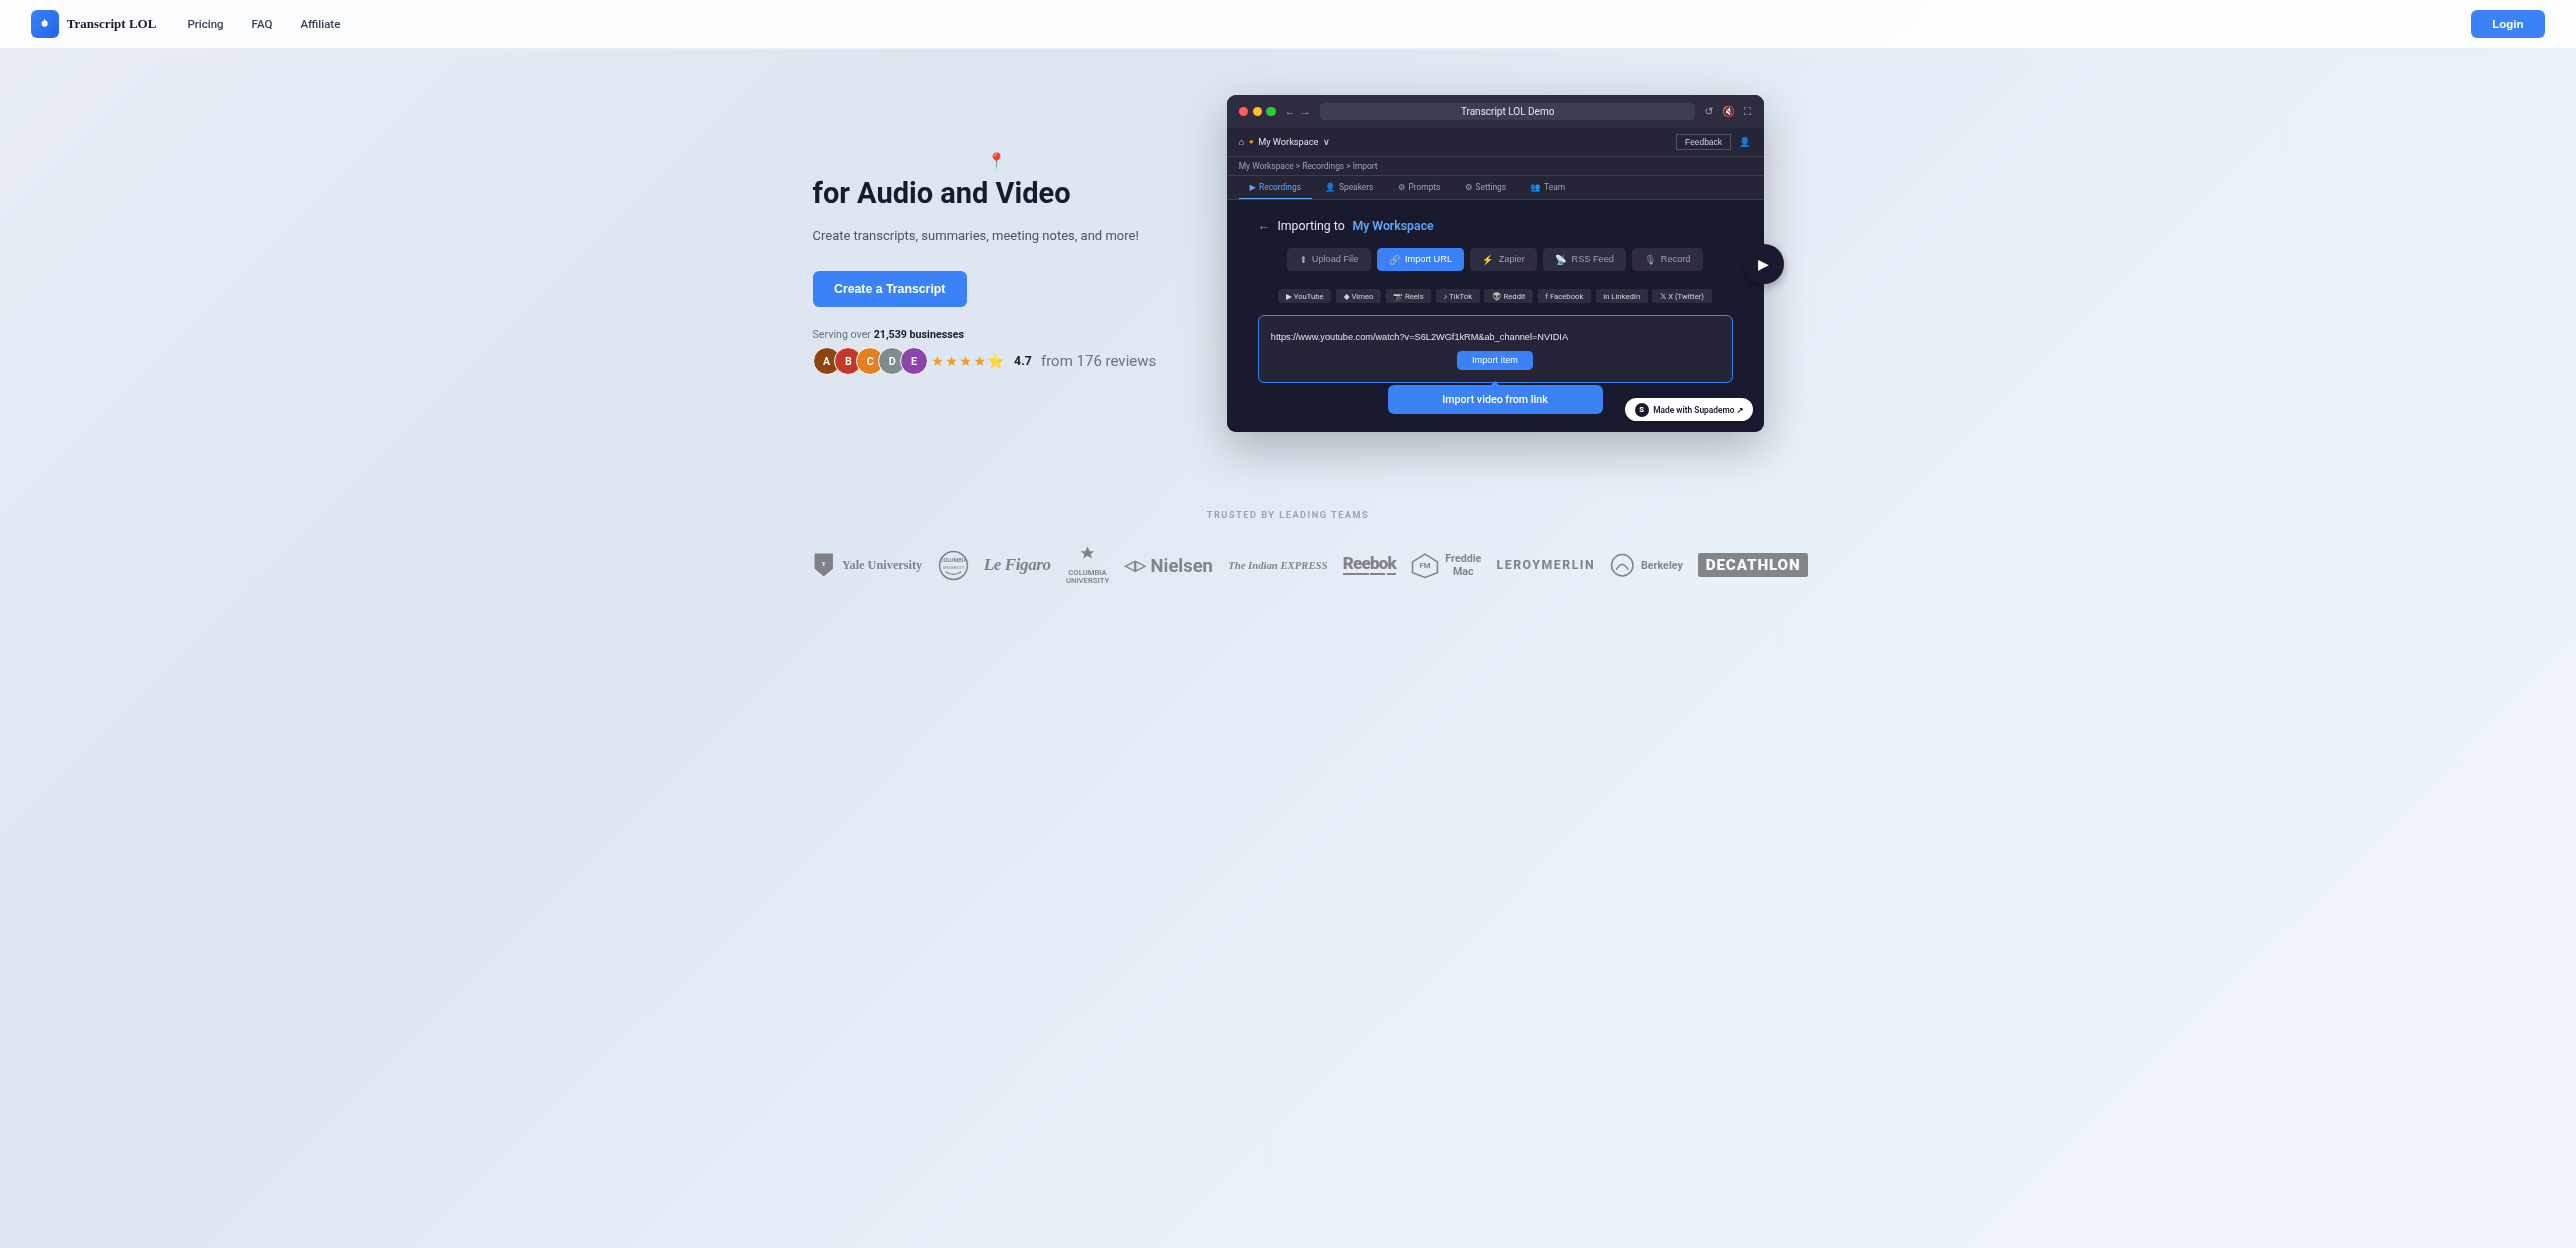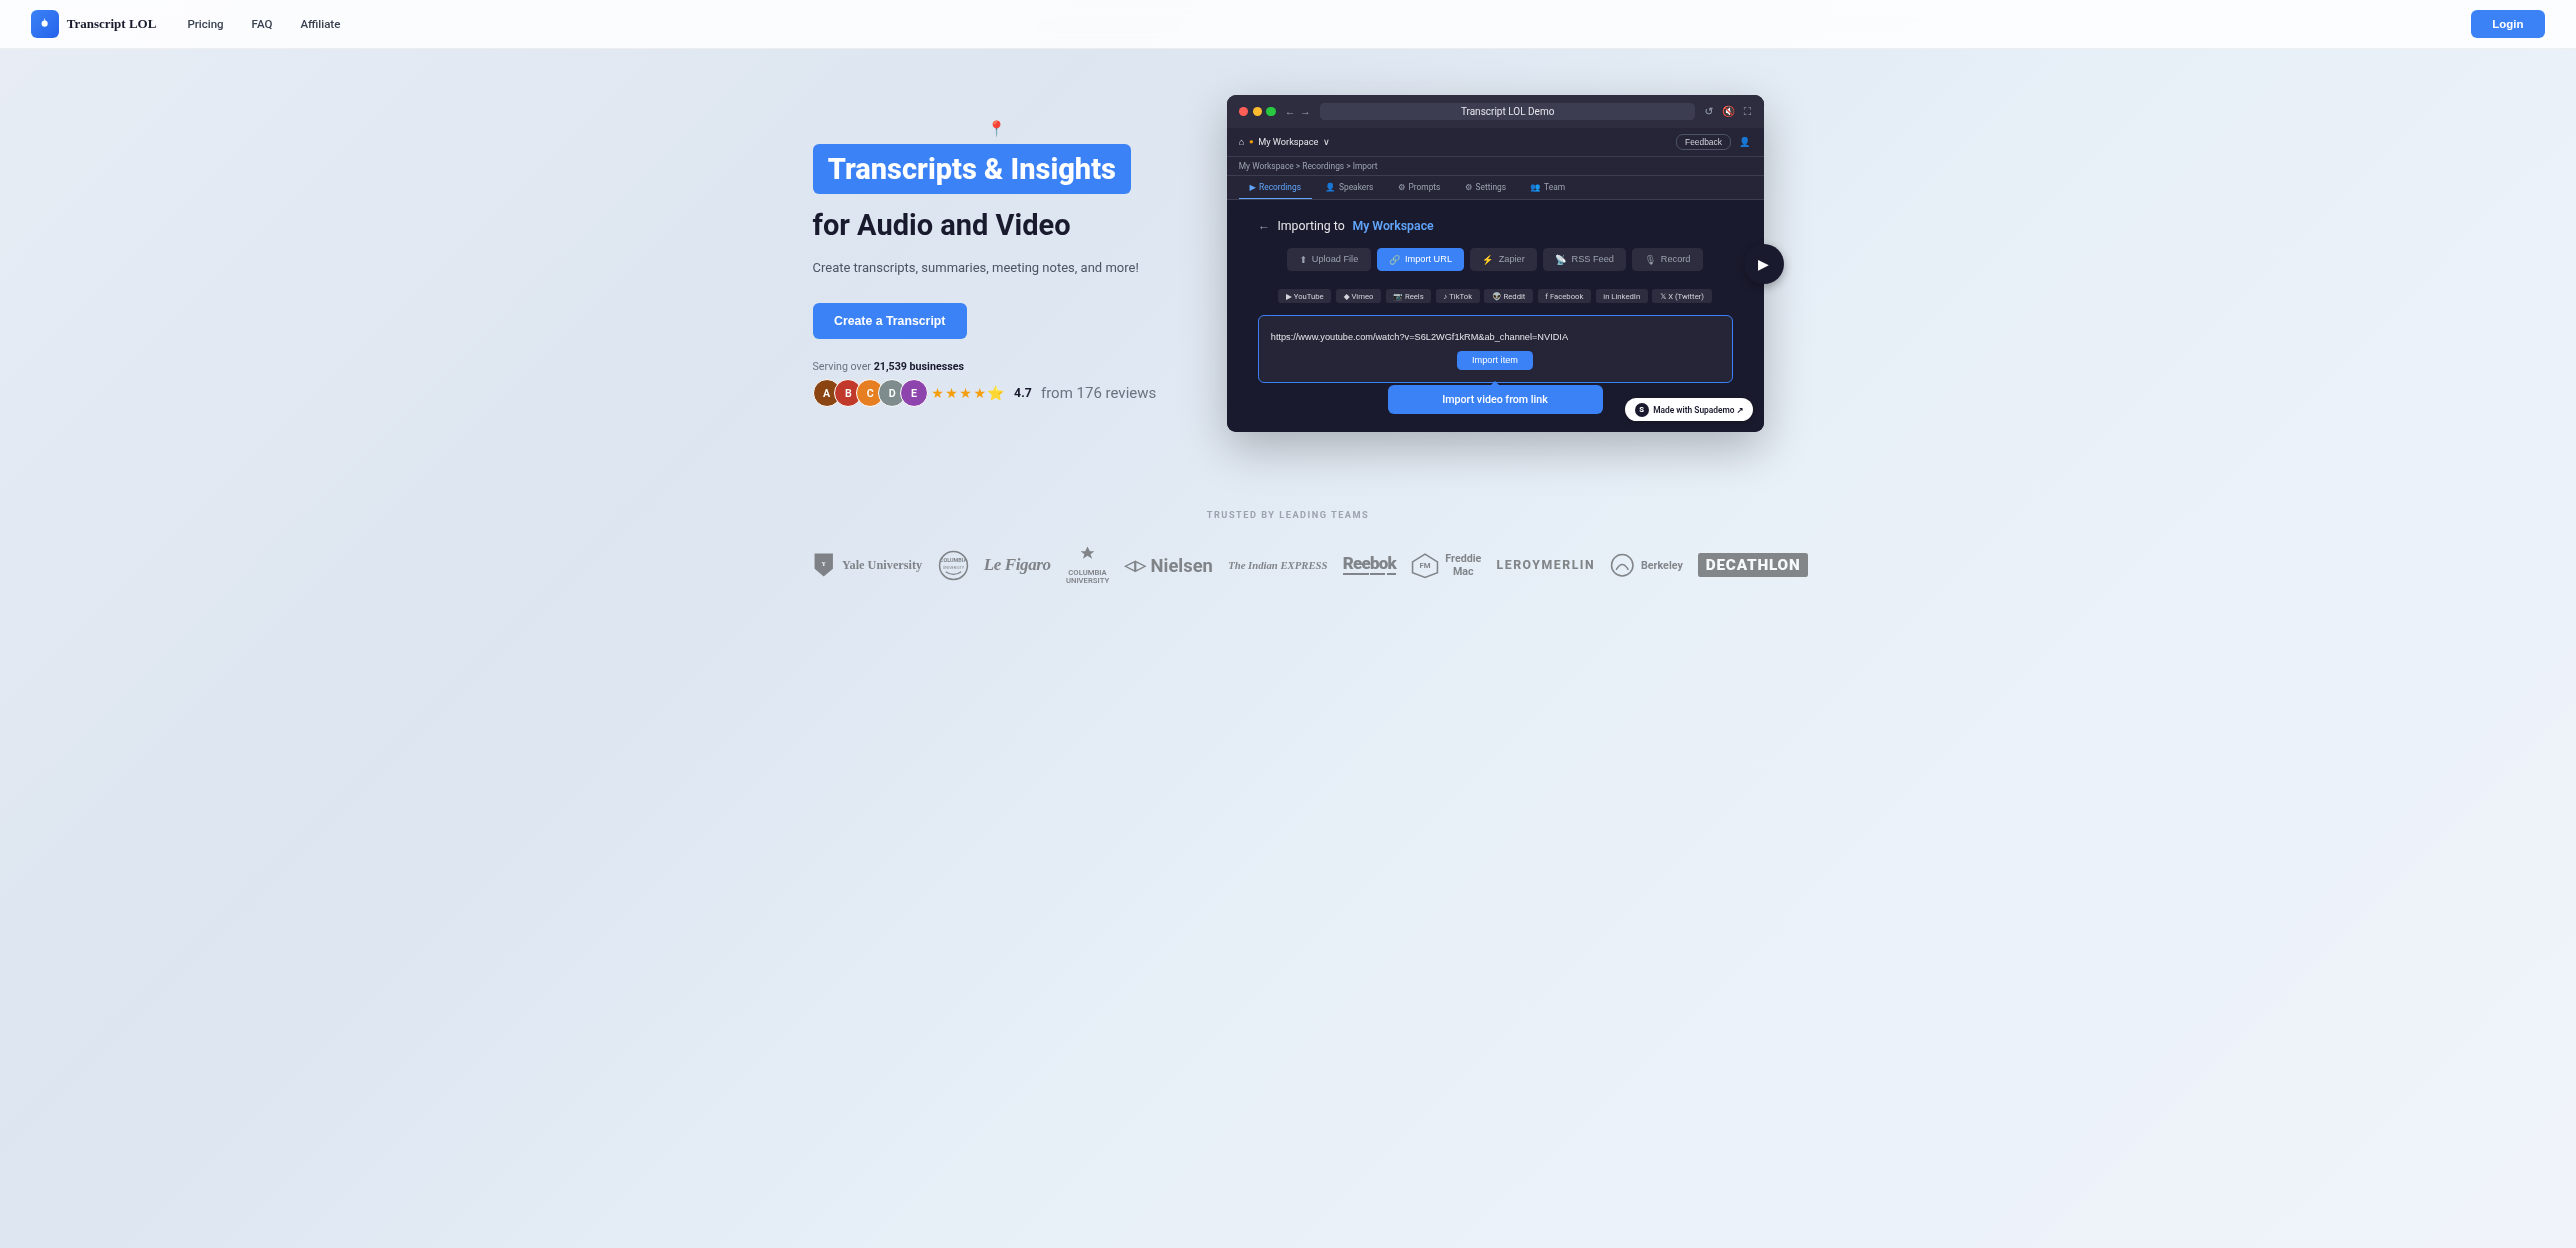--- a/index.html
+++ b/index.html
@@ -246,21 +246,21 @@
     .demo-app-actions {
       display: flex;
       align-items: center;
       gap: 9.2px;
     }
     .feedback-btn {
       background: transparent;
       border: 0.8px solid #4b5563;
       color: #d1d5db;
       padding: 2.3px 7.7px;
-      border-radius: 7px;
+      border-radius: 0;
       font-size: 8.4px;
       cursor: pointer;
     }
     .demo-breadcrumb {
       background: #252537;
       padding: 3.8px 12.3px;
       font-size: 8.4px;
       color: #9ca3af;
       border-bottom: 0.8px solid #3d3d52;
       display: flex;
@@ -506,25 +506,20 @@
     <a href="#">FAQ</a>
     <a href="#">Affiliate</a>
   </div>
   <button class="nav-login">Login</button>
 </nav>
 
 <section class="hero">
   <div class="hero-left">
     <div class="hero-pin">
       <span class="pin-icon">📍</span>
-    </div>
-    <div style="margin-bottom: 4.6px;">
-      <div class="hero-headline-box">
-        <span>Transcripts &amp; Insights</span>
-      </div>
     </div>
     <div class="hero-headline-sub">for Audio and Video</div>
     <p class="hero-desc">Create transcripts, summaries, meeting notes, and more!</p>
     <button class="hero-cta">Create a Transcript</button>
 
     <div class="hero-social-proof">
       <div class="serving-text">
         <span>Serving over </span><strong>21,539 businesses</strong>
       </div>
       <div class="rating-row">

